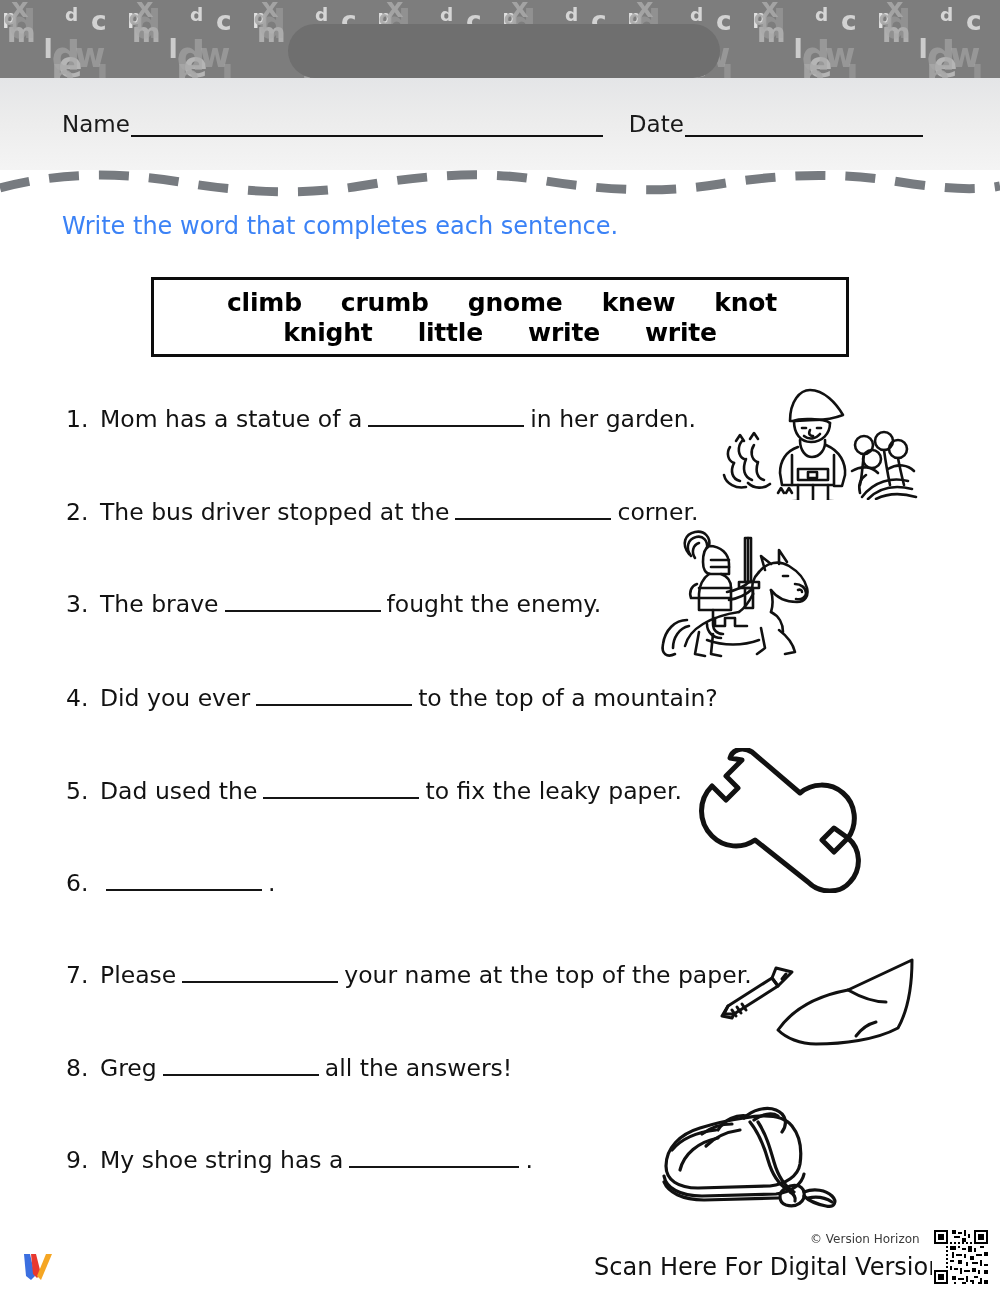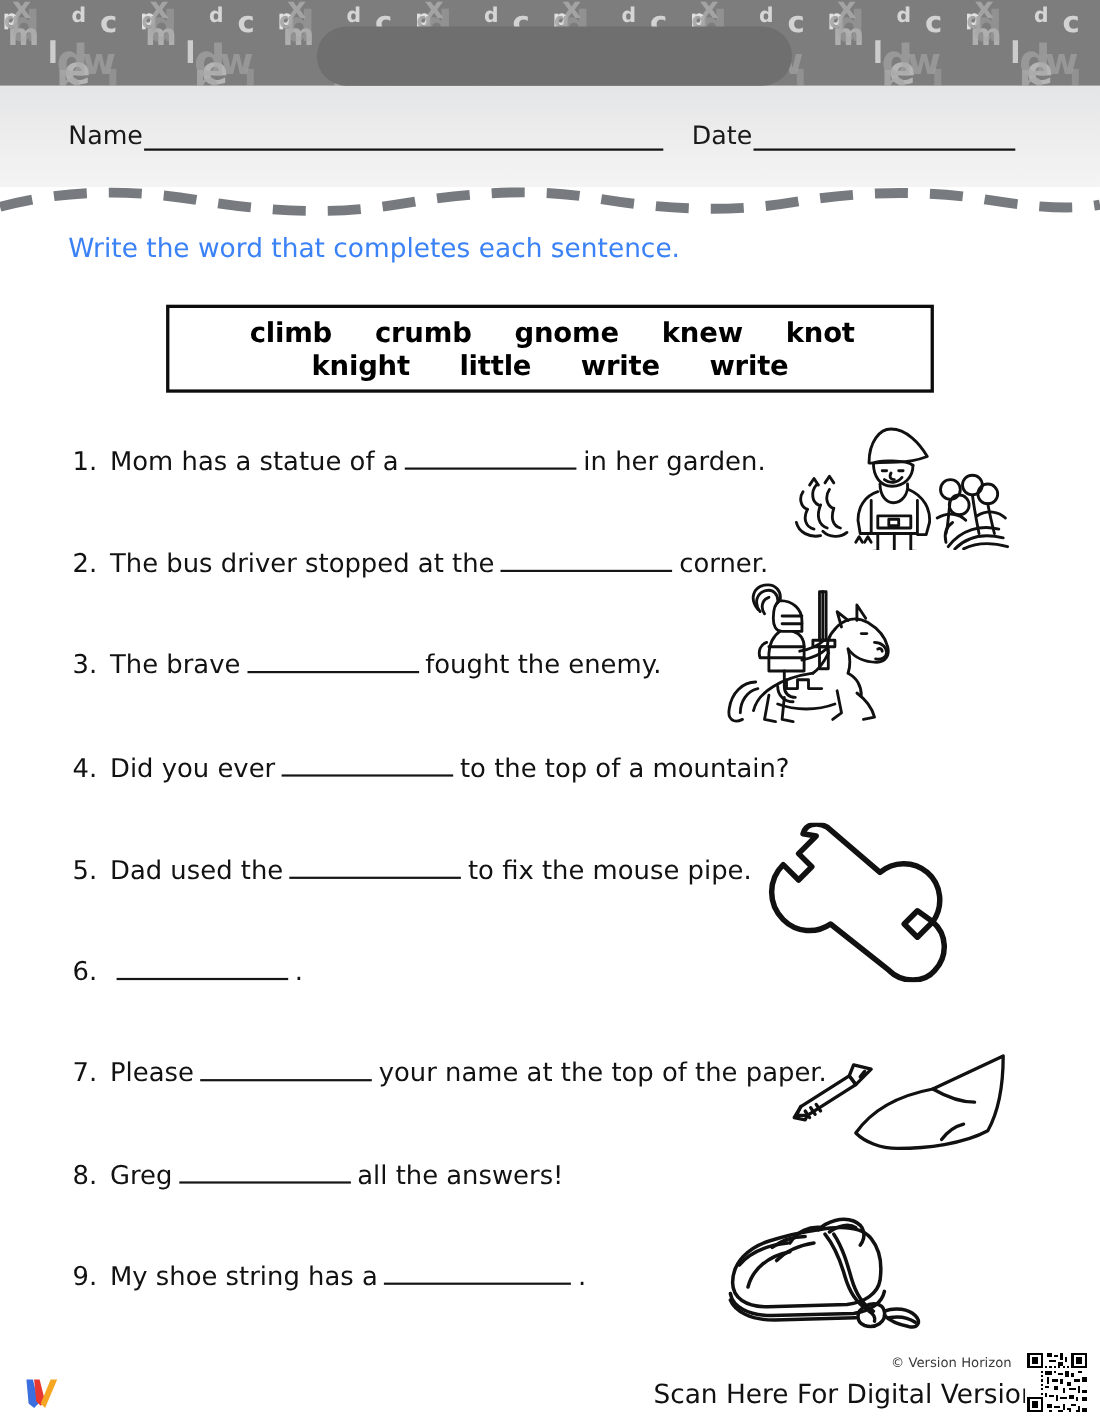--- a/index.html
+++ b/index.html
@@ -307,21 +307,21 @@
       <span class="q-num">4.</span>
       <span>Did you ever</span>
       <span class="q-blank" style="width:156px;"></span>
       <span>to the top of a mountain?</span>
     </div>
 
     <div class="q" style="left:66px; top:777px;">
       <span class="q-num">5.</span>
       <span>Dad used the</span>
       <span class="q-blank" style="width:156px;"></span>
-      <span>to fix the mouse pipe.</span>
+      <span>to fix the leaky paper.</span>
     </div>
 
     <div class="q" style="left:66px; top:869px;">
       <span class="q-num">6.</span>
       <span class="q-blank" style="width:156px;"></span>
       <span>.</span>
     </div>
 
     <div class="q" style="left:66px; top:961px;">
       <span class="q-num">7.</span>

